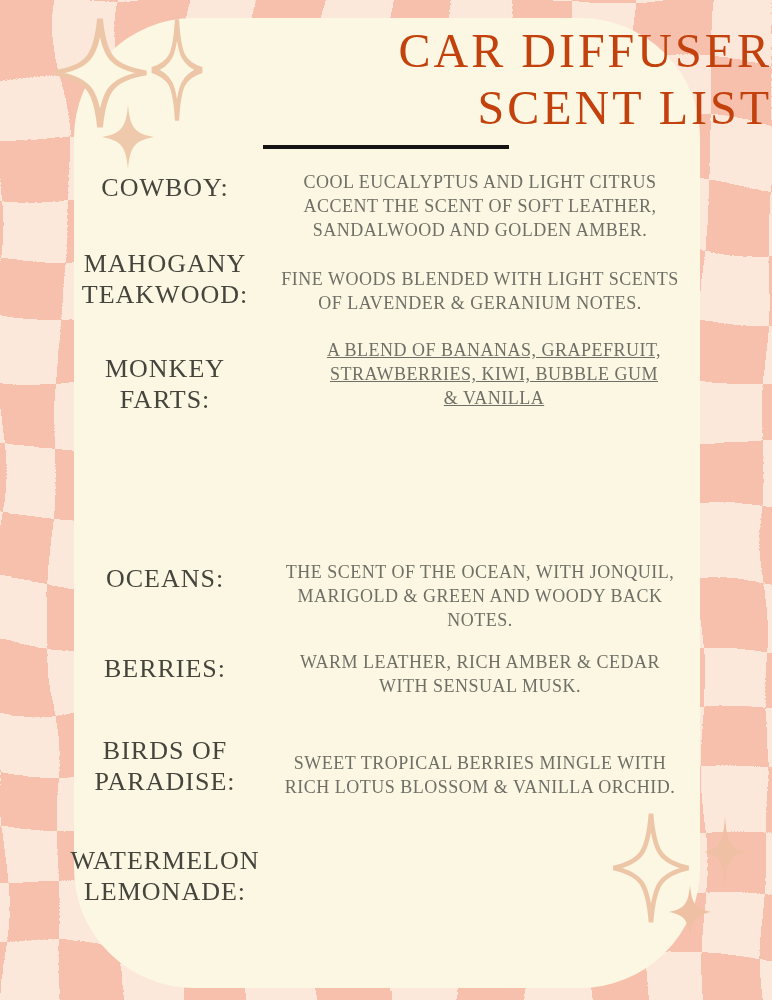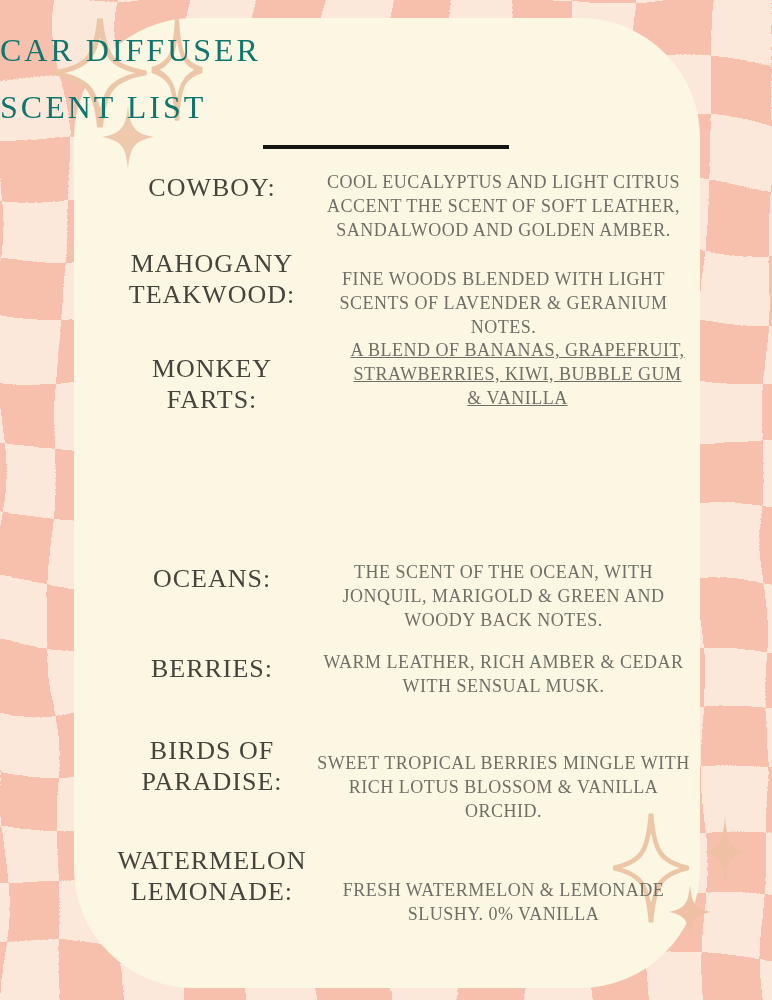--- a/index.html
+++ b/index.html
@@ -31,38 +31,37 @@
   .sp-br-big    { left: 612px; top: 812px; width: 78px; height: 112px; }
   .sp-br-med    { left: 704px; top: 815px; width: 42px; height: 74px;  }
   .sp-br-small  { left: 668px; top: 884px; width: 44px; height: 56px;  }
 
   
   .content { position: absolute; inset: 0; z-index: 3; }
 
   .title {
     position: absolute;
     top: 22px; left: 0; right: 0;
-    text-align: left;
-    font-size: 32px;
+    text-align: right;
+    font-size: 48px;
     line-height: 57px;
     letter-spacing: 3px;
-    color: #0f766e;
+    color: #c2410c;
   }
   .title .underline {
     width: 246px; height: 4px;
     background: #141414;
     margin: 9px auto 0 auto;
   }
 
   .row {
     position: absolute;
     left: 66px; right: 76px;
     display: flex;
     align-items: flex-start;
-    margin-left: 47px;
   }
   .sname {
     flex: 0 0 198px;
     text-align: center;
     font-size: 26px;
     line-height: 31px;
     letter-spacing: 1px;
     color: #45453d;
   }
   .sdesc {
@@ -171,18 +170,15 @@
 
   <div class="row r7">
     <div class="sname">BIRDS OF PARADISE:</div>
     <div class="sdesc">
         <div class="sdesc-inner">SWEET TROPICAL BERRIES MINGLE WITH RICH LOTUS BLOSSOM &amp; VANILLA ORCHID.</div>
       </div>
   </div>
 
   <div class="row r8">
     <div class="sname">WATERMELON LEMONADE:</div>
-    <div class="sdesc">
-        <div class="sdesc-inner">FRESH WATERMELON &amp; LEMONADE SLUSHY. 0% VANILLA</div>
-      </div>
   </div>
 
 </div>
 
 </body></html>

